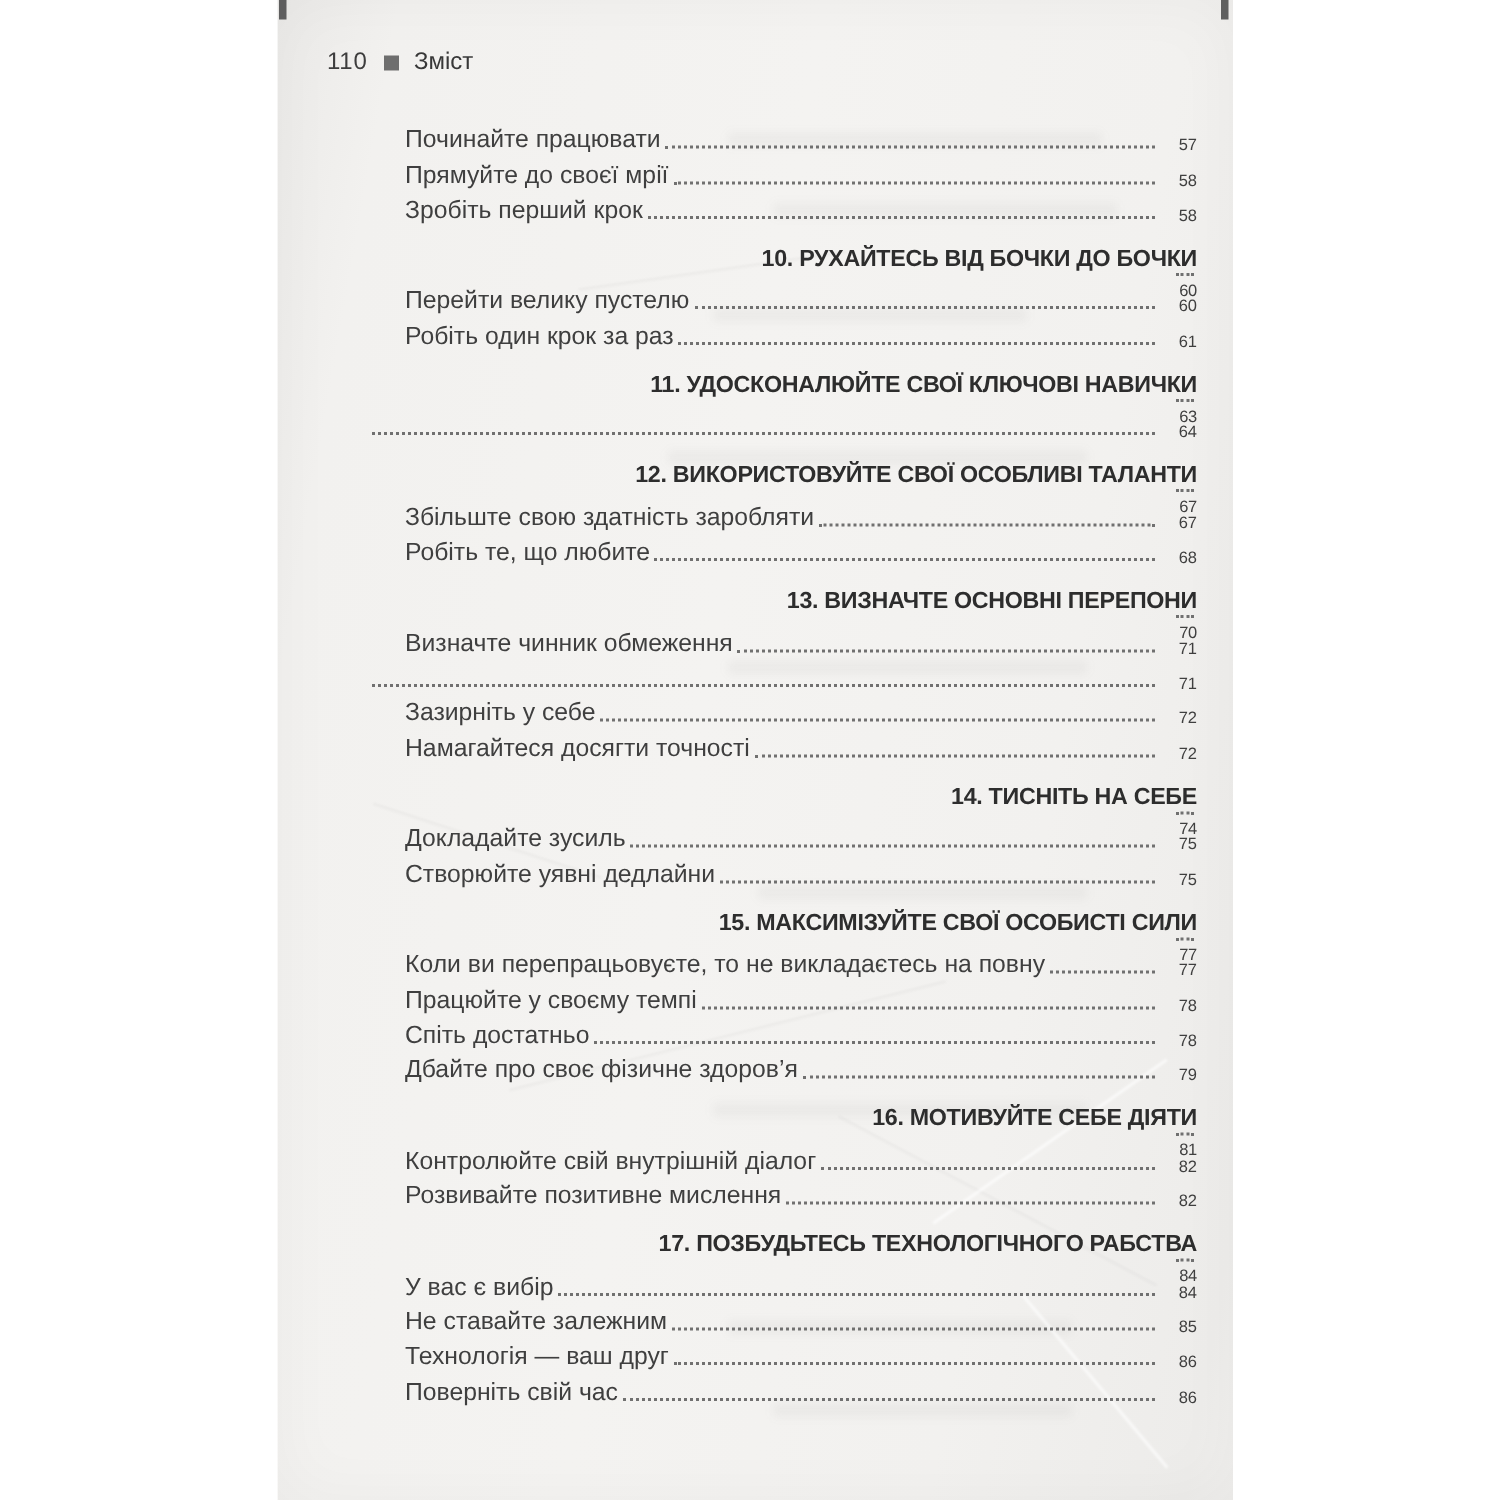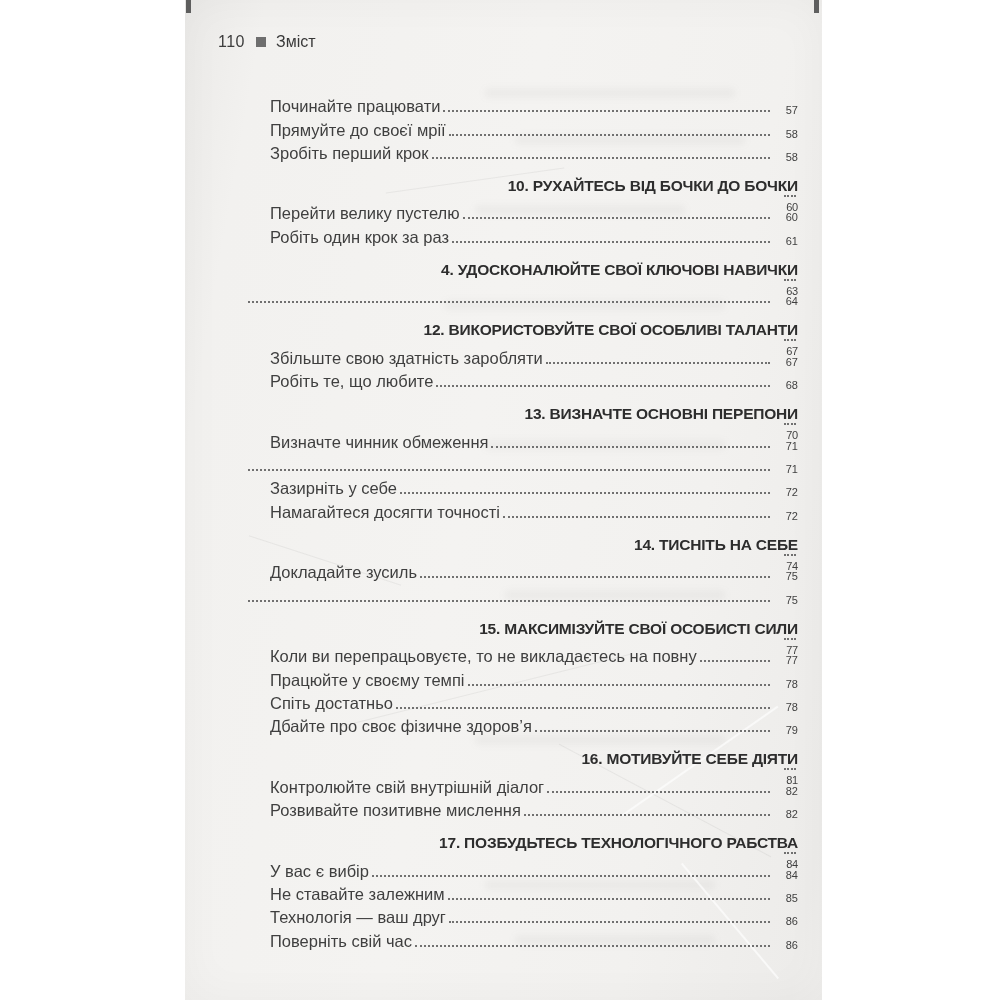--- a/index.html
+++ b/index.html
@@ -32,21 +32,21 @@
     opacity: 0.85;
     filter: blur(0.4px);
   }
   .edge-tick.left  { left: 1px; }
   .edge-tick.right { right: 3px; }
 
   .page-header {
     display: flex;
     align-items: center;
     height: 18px;
-    margin-bottom: 42px;
+    margin-bottom: 29px;
     color: #3d3d3d;
     font-size: 16px;
   }
   .page-header .hdr-num { letter-spacing: 0.5px; }
   .sq-bullet {
     display: inline-block;
     width: 10px;
     height: 10px;
     background: #6e6e6e;
     margin: 0 10px 0 11px;
@@ -159,21 +159,21 @@
         <span class="leader"></span>
         <span class="pagenum">60</span>
       </div>
     <div class="toc-row sub">
         <span class="label">Робіть один крок за раз</span>
         <span class="leader"></span>
         <span class="pagenum">61</span>
       </div>
 
     <div class="toc-row chapter">
-        <span class="label">4. УДОСКОНАЛЮЙТЕ СВОЇ КЛЮЧОВІ НАВИЧКИ</span>
+        <span class="label">11. УДОСКОНАЛЮЙТЕ СВОЇ КЛЮЧОВІ НАВИЧКИ</span>
         <span class="leader"></span>
         <span class="pagenum">63</span>
       </div>
     <div class="toc-row sub">
         <span class="leader"></span>
         <span class="pagenum">64</span>
       </div>
 
     <div class="toc-row chapter">
         <span class="label">12. ВИКОРИСТОВУЙТЕ СВОЇ ОСОБЛИВІ ТАЛАНТИ</span>
@@ -220,20 +220,21 @@
         <span class="label">14. ТИСНІТЬ НА СЕБЕ</span>
         <span class="leader"></span>
         <span class="pagenum">74</span>
       </div>
     <div class="toc-row sub">
         <span class="label">Докладайте зусиль</span>
         <span class="leader"></span>
         <span class="pagenum">75</span>
       </div>
     <div class="toc-row sub">
+        <span class="label">Створюйте уявні дедлайни</span>
         <span class="leader"></span>
         <span class="pagenum">75</span>
       </div>
 
     <div class="toc-row chapter">
         <span class="label">15. МАКСИМІЗУЙТЕ СВОЇ ОСОБИСТІ СИЛИ</span>
         <span class="leader"></span>
         <span class="pagenum">77</span>
       </div>
     <div class="toc-row sub">

